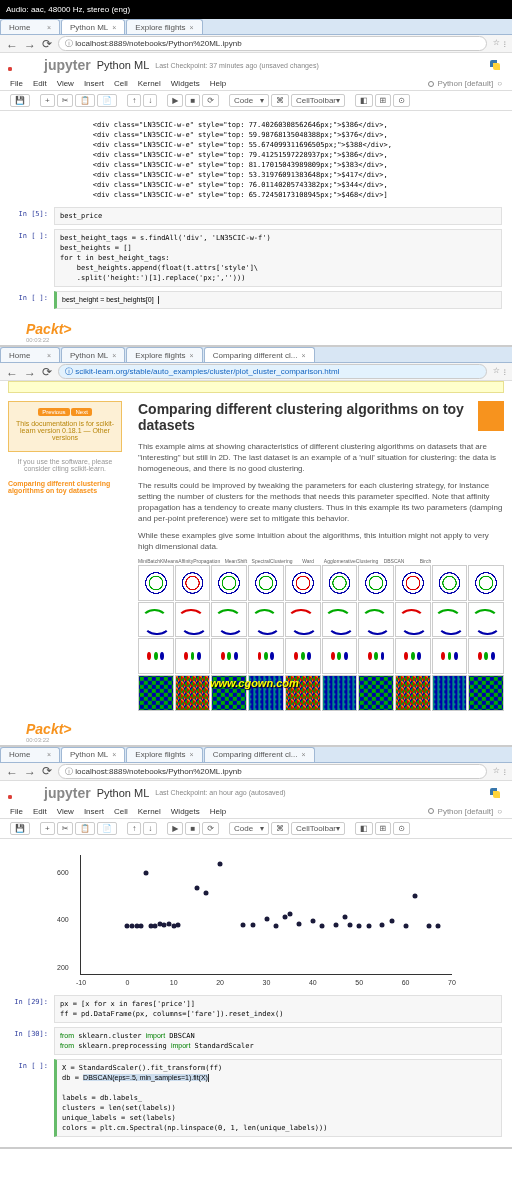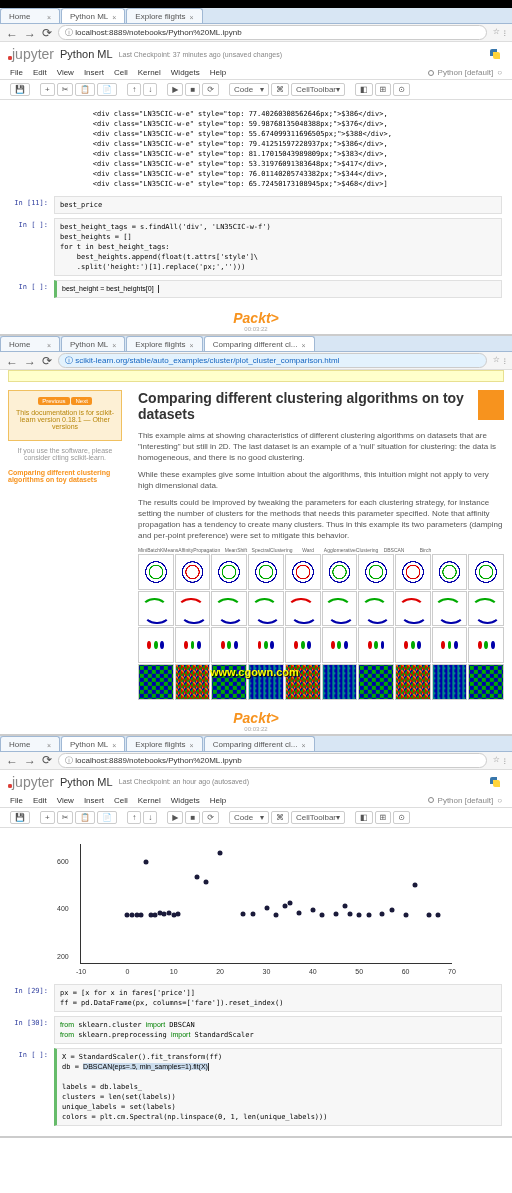--- a/index.html
+++ b/index.html
@@ -1,37 +1,37 @@
 <!DOCTYPE html>
 <html><head>
 <meta charset="utf-8">
 <style>
 * { margin: 0; padding: 0; box-sizing: border-box; font-family: Arial, Helvetica, sans-serif; }
 body { width: 512px; background: #fff; font-size: 8px; }
 
 .header-info { background: #000; color: #fff; padding: 4px 6px; font-size: 8px; line-height: 11px; }
 
 .tabs-bar { background: #d8e6f4; display: flex; height: 16px; border-bottom: 1px solid #a0b8d4; }
-.tab { background: #f4f8fc; border: 1px solid #a0b8d4; border-bottom: none; padding: 2px 8px; font-size: 8px; margin-right: 1px; display: flex; align-items: flex-end; gap: 4px; color: #555; border-radius: 3px 3px 0 0; min-width: 60px; }
+.tab { background: #f4f8fc; border: 1px solid #a0b8d4; border-bottom: none; padding: 2px 8px; font-size: 8px; margin-right: 1px; display: flex; align-items: center; gap: 4px; color: #555; border-radius: 3px 3px 0 0; min-width: 60px; }
 .tab.active { background: #fff; }
 .tab .icon-x { font-size: 7px; color: #888; margin-left: auto; }
 
 .addr-bar { background: #f5f5f5; display: flex; align-items: center; height: 18px; padding: 2px 6px; gap: 6px; border-bottom: 1px solid #ddd; }
 .addr-bar .nav-btn { color: #555; font-size: 12px; }
 .addr-input { flex: 1; background: #fff; border: 1px solid #ccc; border-radius: 8px; padding: 1px 6px; font-size: 8px; color: #333; }
 .addr-icons { display: flex; gap: 4px; color: #888; }
 
 .jupyter-header { display: flex; align-items: center; padding: 4px 10px; gap: 6px; }
 .jupyter-logo { display: flex; align-items: center; gap: 2px; }
 .jupyter-logo .dots { display: flex; gap: 1px; }
 .jupyter-logo .dot { width: 4px; height: 4px; border-radius: 50%; }
 .jupyter-logo .d1 { background: #f37626; }
 .jupyter-logo .d2 { background: #9e9e9e; }
 .jupyter-logo .d3 { background: #e53935; }
-.jupyter-logo .text { color: #888; font-size: 14px; font-weight: normal; }
+.jupyter-logo .text { color: #888; font-size: 14px; font-weight: bold; margin-left: 32px; }
 .nb-title { color: #333; font-size: 11px; }
 .nb-checkpoint { color: #888; font-size: 7px; }
 .python-logo { margin-left: auto; width: 14px; height: 14px; position: relative; }
 .python-logo:before { content: ""; position: absolute; width: 7px; height: 7px; background: #3776ab; border-radius: 2px 0 2px 0; top: 2px; left: 2px; }
 .python-logo:after { content: ""; position: absolute; width: 7px; height: 7px; background: #ffd43b; border-radius: 0 2px 0 2px; bottom: 2px; right: 2px; }
 
 .menubar { display: flex; gap: 10px; padding: 2px 10px; font-size: 8px; color: #333; border-bottom: 1px solid #ddd; }
 .menubar .right { margin-left: auto; color: #888; display: flex; gap: 4px; align-items: center;}
 .trust-circle { width: 6px; height: 6px; border: 1px solid #888; border-radius: 50%; }
 
@@ -42,21 +42,21 @@
 
 .notebook { padding: 6px 10px; }
 .cell { display: flex; margin-bottom: 4px; }
 .prompt { width: 44px; text-align: right; padding-right: 6px; font-size: 7px; font-family: monospace; color: #303F9F; padding-top: 3px; }
 .prompt.out { color: #d32f2f; }
 .cell-body { flex: 1; background: #f7f7f7; border: 1px solid #e0e0e0; padding: 3px 5px; font-family: monospace; font-size: 7px; line-height: 10px; white-space: pre-wrap; word-break: break-all; }
 .cell-body.output { background: #fff; border: none; }
 .cell.running .cell-body { border-left: 3px solid #66bb6a; }
 .syntax-green { color: #008000; }
 
-.packt { text-align: center; padding: 2px 20px; color: #f7931e; font-size: 14px; font-weight: bold; font-style: italic; }
+.packt { text-align: left; padding: 2px 26px; color: #f7931e; font-size: 14px; font-weight: bold; font-style: italic; }
 .packt .sub { font-size: 6px; color: #aaa; display: block; font-style: normal; font-weight: normal; }
 
 .content-wrap { display: flex; }
 .sidebar { width: 130px; padding: 8px; font-size: 7px; }
 .side-box { background: #fdf0d5; border: 1px solid #f0c060; padding: 6px; margin-bottom: 6px; text-align: center; }
 .side-box .prev, .side-box .next { background: #f7931e; color: #fff; padding: 1px 4px; border-radius: 2px; display: inline-block; font-size: 6px; }
 .side-box p { color: #b8860b; margin: 4px 0; }
 .side-note { color: #999; text-align: center; margin-bottom: 8px; }
 .side-link { color: #f7931e; font-weight: bold; }
 .main-doc { flex: 1; padding: 8px; }
@@ -71,38 +71,39 @@
 .moons:before, .moons:after { content: ""; position: absolute; width: 70%; height: 55%; border: 2px solid; border-radius: 50%; }
 .moons:before { border-color: #0a0 transparent transparent; top: 20%; left: 5%; }
 .moons:after { border-color: transparent transparent #00a; top: 30%; right: 5%; }
 .moons.r:before { border-color: #d00 transparent transparent; }
 .blobs { display: flex; align-items: center; justify-content: space-around; padding: 20%; }
 .blobs span { width: 20%; height: 40%; border-radius: 50%; }
 .uniform { background: repeating-conic-gradient(#00a 0% 25%, #0a0 0% 50%) 50% / 8px 8px; }
 .uniform.multi { background: repeating-conic-gradient(#d00 0% 10%, #0a0 0% 20%, #00a 0% 30%, #f80 0% 40%) 50% / 6px 6px; }
 .uniform.b { background: repeating-conic-gradient(#00a 0% 50%, #088 0% 100%) 50% / 5px 5px; }
 
-.watermark { position: absolute; color: #ff0; font-size: 11px; font-weight: bold; z-index: 10; text-shadow: 1px 1px 1px #000; }
+.watermark { position: absolute; color: #ff0; font-size: 11px; font-weight: bold; z-index: 10; text-shadow: 1px 1px 1px #000; font-style: italic; }
 
 .chart-area { height: 120px; border-left: 1px solid #333; border-bottom: 1px solid #333; margin: 10px 50px 20px 70px; position: relative; }
 .chart-area .ytick { position: absolute; left: -24px; font-size: 7px; color: #333; transform: translateY(-50%); }
 .chart-area .xtick { position: absolute; bottom: -12px; font-size: 7px; color: #333; transform: translateX(-50%); }
 .dot { position: absolute; width: 5px; height: 5px; border-radius: 50%; transform: translate(-50%, 50%); }
 .dot.blk { background: #1a1a3a; }
 
 .cursor-blink { display: inline-block; width: 1px; height: 8px; background: #333; vertical-align: middle; }
 
 .section { position: relative; border-bottom: 2px solid #ccc; }
 
 .yellow-strip { background: #ffffcc; height: 12px; border: 1px solid #e8e090; margin: 0 8px; }
 </style>
 </head>
 <body>
 
 <div class="header-info">
+  <div>Audio: aac, 48000 Hz, stereo (eng)</div>
 </div>
 
 <div class="section">
   <div class="tabs-bar">
     <div class="tab">
         <span>Home</span>
         <span class="icon-x">×</span>
       </div>
     <div class="tab active">
         <span>Python ML</span>
@@ -190,21 +191,21 @@
       <div class="cell-body output">        &lt;div class="LN35CIC-w-e" style="top: 77.40260308562646px;"&gt;$386&lt;/div&gt;,
         &lt;div class="LN35CIC-w-e" style="top: 59.98768135048388px;"&gt;$376&lt;/div&gt;,
         &lt;div class="LN35CIC-w-e" style="top: 55.674099311696505px;"&gt;$388&lt;/div&gt;,
         &lt;div class="LN35CIC-w-e" style="top: 79.41251597228937px;"&gt;$386&lt;/div&gt;,
         &lt;div class="LN35CIC-w-e" style="top: 81.17015043989809px;"&gt;$383&lt;/div&gt;,
         &lt;div class="LN35CIC-w-e" style="top: 53.31976091383648px;"&gt;$417&lt;/div&gt;,
         &lt;div class="LN35CIC-w-e" style="top: 76.01140205743382px;"&gt;$344&lt;/div&gt;,
         &lt;div class="LN35CIC-w-e" style="top: 65.72450173108945px;"&gt;$468&lt;/div&gt;]</div>
     </div>
     <div class="cell">
-      <div class="prompt">In [11]:</div>
+      <div class="prompt">In [5]:</div>
       <div class="cell-body">best_price</div>
     </div>
     <div class="cell">
       <div class="prompt">In [ ]:</div>
       <div class="cell-body">best_height_tags = s.findAll('div', 'LN35CIC-w-f')
 best_heights = []
 for t in best_height_tags:
     best_heights.append(float(t.attrs['style']\
     .split('height:')[1].replace('px;','')))</div>
     </div>
@@ -254,22 +255,22 @@
       </div>
       <p class="side-note">If you use the software, please consider citing scikit-learn.</p>
       <p class="side-link">Comparing different clustering algorithms on toy datasets</p>
     </div>
     <div class="main-doc" style="position:relative">
       <div style="display:flex">
           <h1>Comparing different clustering algorithms on toy datasets</h1>
           <div class="ribbon"></div>
         </div>
       <p>This example aims at showing characteristics of different clustering algorithms on datasets that are "interesting" but still in 2D. The last dataset is an example of a 'null' situation for clustering: the data is homogeneous, and there is no good clustering.</p>
+      <p>The results could be improved by tweaking the parameters for each clustering strategy, for instance setting the number of clusters for the methods that needs this parameter specified. Note that affinity propagation has a tendency to create many clusters. Thus in this example its two parameters (damping and per-point preference) were set to mitigate this behavior.</p>
       <p>While these examples give some intuition about the algorithms, this intuition might not apply to very high dimensional data.</p>
-      <p>The results could be improved by tweaking the parameters for each clustering strategy, for instance setting the number of clusters for the methods that needs this parameter specified. Note that affinity propagation has a tendency to create many clusters. Thus in this example its two parameters (damping and per-point preference) were set to mitigate this behavior.</p>
       <div class="watermark" style="bottom:30px;left:80px">www.cgown.com</div>
       <div class="cluster-grid" id="cluster-grid">
           <div style="grid-column: span 10; display: grid; grid-template-columns: repeat(10, 1fr); font-size: 5px; color: rgb(102, 102, 102); text-align: center;">
             <div>MiniBatchKMeans</div>
             <div>AffinityPropagation</div>
             <div>MeanShift</div>
             <div>SpectralClustering</div>
             <div>Ward</div>
             <div>AgglomerativeClustering</div>
             <div>DBSCAN</div>

